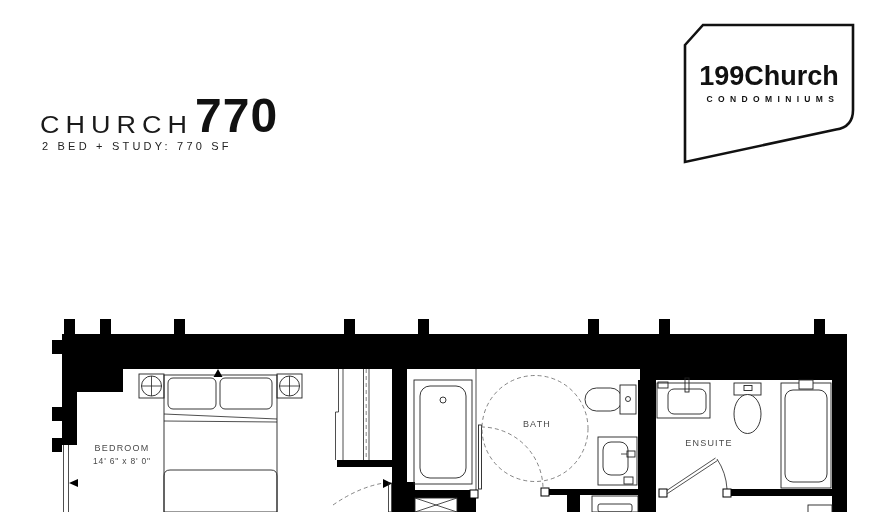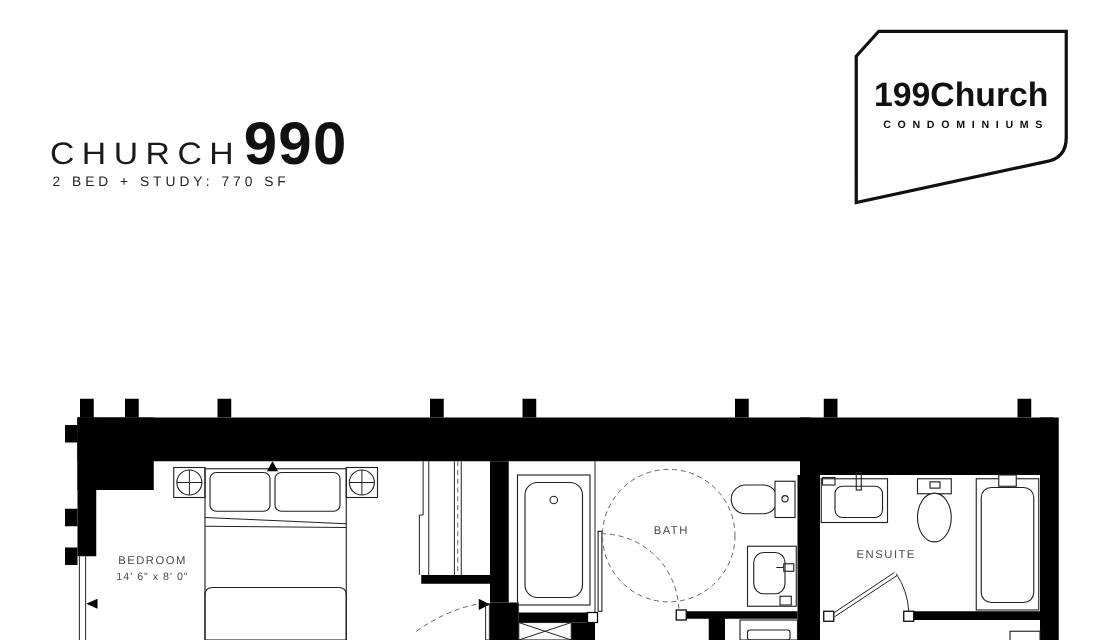--- a/index.html
+++ b/index.html
@@ -25,21 +25,21 @@
   .dash{stroke:#666;stroke-width:0.8;fill:none;stroke-dasharray:4 3;}
   .jamb{fill:#fff;stroke:#000;stroke-width:1;}
 </style>
 </head>
 <body>
 
 <div id="stage">
 
   <div class="title-row">
     <span class="title-name">CHURCH</span>
-    <span class="title-number">990</span>
+    <span class="title-number">770</span>
   </div>
   <div class="subtitle">2 BED + STUDY: 770 SF</div>
 
   <svg class="logo" viewBox="0 0 180 150">
     <path d="M7,27 L25,7 L175,7 L175,92 Q175,109 158,111.5 L7,144 Z" fill="#ffffff" stroke="#111" stroke-width="2.6"></path>
     <text x="91" y="67" text-anchor="middle" font-size="27" font-weight="bold" fill="#111">199Church</text>
     <text x="93" y="84" text-anchor="middle" font-size="8.5" letter-spacing="1.5" font-weight="bold" fill="#111">C O N D O M I N I U M S</text>
   </svg>
 
   <svg class="plan" viewBox="0 0 896 212">

